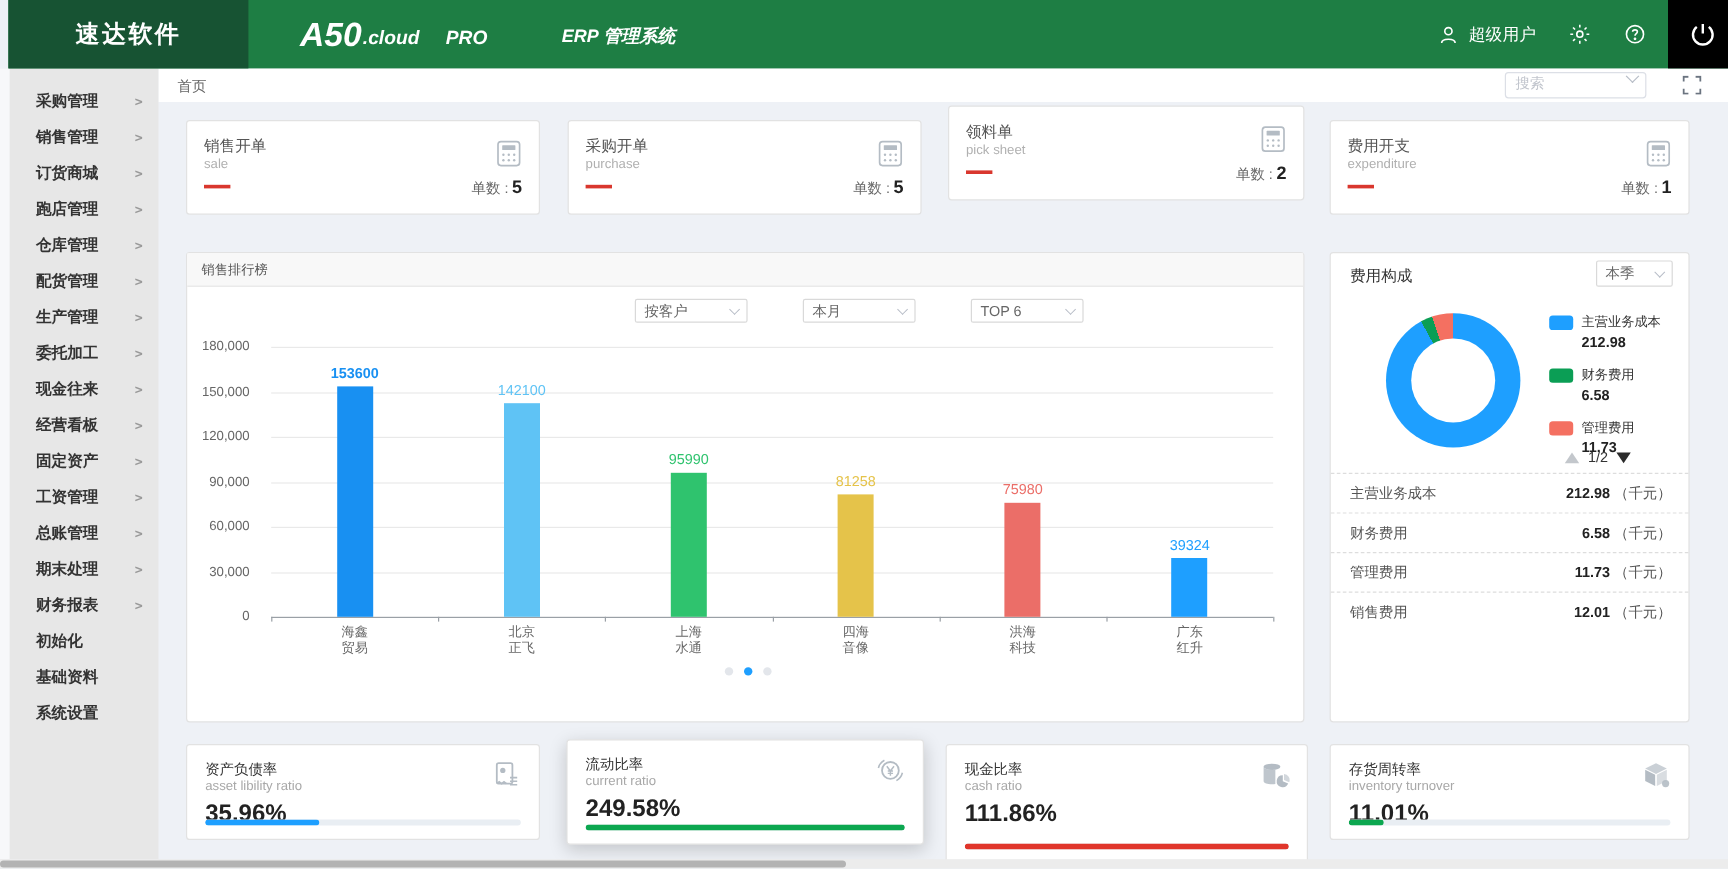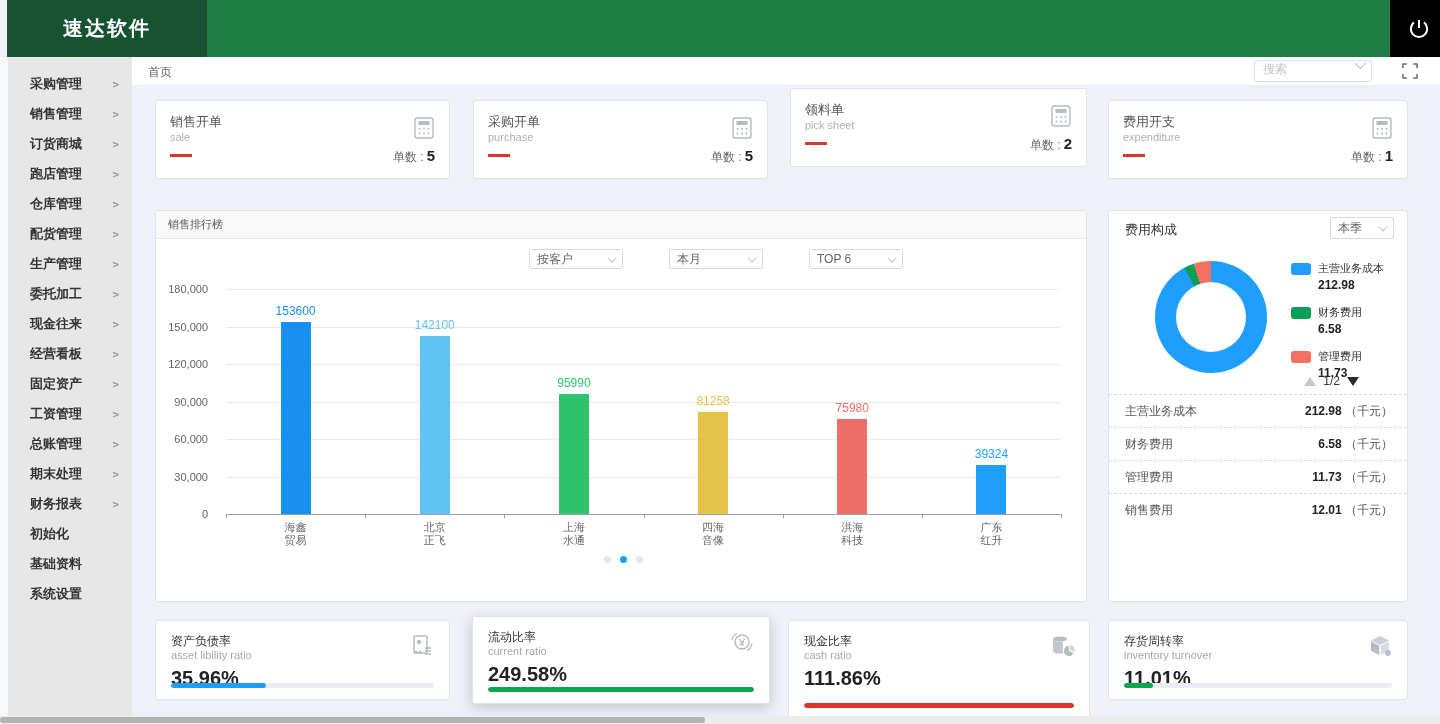--- a/index.html
+++ b/index.html
@@ -100,20 +100,50 @@
   
   .hscroll { position:absolute; left:0; bottom:0; width:1440px; height:8px; background:#ececec; z-index:40; }
   .hscroll .thumb { position:absolute; left:0; top:1px; height:6px; width:705px; background:#b3b3b3; border-radius:3px; cursor:pointer; }
 </style>
 </head>
 <body>
 
 <div class="header">
   <div class="logo-block">
     <span>速达软件</span>
+  </div>
+  <div class="brand">
+    <span class="a50">A50</span>
+      <span class="cloud">.cloud</span>
+    <span class="pro">PRO</span>
+    <span class="sysname">ERP 管理系统</span>
+  </div>
+  <div class="header-right">
+    <span class="user-chip">
+      <span class="hicon">
+        <svg width="18" height="18" viewBox="0 0 24 24" fill="none" stroke="#fff" stroke-width="1.8">
+          <circle cx="12" cy="8" r="4"></circle>
+            <path d="M4.5 21 C4.5 15.5 19.5 15.5 19.5 21"></path>
+        </svg>
+      </span>
+      <span>超级用户</span>
+    </span>
+    <span class="hicon">
+      <svg width="19" height="19" viewBox="0 0 24 24" fill="none" stroke="#fff" stroke-width="1.7">
+        <circle cx="12" cy="12" r="3.2"></circle>
+        <path d="M12 2v3 M12 19v3 M2 12h3 M19 12h3 M4.9 4.9l2.1 2.1 M17 17l2.1 2.1 M19.1 4.9 L17 7 M7 17l-2.1 2.1"></path>
+      </svg>
+    </span>
+    <span class="hicon">
+      <svg width="19" height="19" viewBox="0 0 24 24" fill="none" stroke="#fff" stroke-width="1.7">
+        <circle cx="12" cy="12" r="9"></circle>
+        <path d="M9.5 9.5 C9.5 6.8 14.5 6.8 14.5 9.5 C14.5 11.5 12 11.3 12 13.6"></path>
+        <circle cx="12" cy="16.8" r="0.6" fill="#fff"></circle>
+      </svg>
+    </span>
   </div>
   <div class="power-block">
     <svg width="24" height="24" viewBox="0 0 24 24" fill="none" stroke="#fff" stroke-width="2">
       <path d="M12 3v8"></path>
         <path d="M7 5.4 A8.2 8.2 0 1 0 17 5.4"></path>
     </svg>
   </div>
 </div>
 
 <div class="sidebar">
@@ -313,21 +343,21 @@
       <div class="ytick" style="left: 0px; top: 44px;">180,000</div>
       <div class="x-axis" style="left: 70px; top: 275px; width: 835px;"></div>
       <div class="xtick" style="left: 70px; top: 275px;"></div>
       <div class="xtick" style="left: 209.167px; top: 275px;"></div>
       <div class="xtick" style="left: 348.333px; top: 275px;"></div>
       <div class="xtick" style="left: 487.5px; top: 275px;"></div>
       <div class="xtick" style="left: 626.667px; top: 275px;"></div>
       <div class="xtick" style="left: 765.833px; top: 275px;"></div>
       <div class="xtick" style="left: 905px; top: 275px;"></div>
       <div class="bar" style="left: 124.583px; top: 83px; height: 192px; background: rgb(24, 144, 242);"></div>
-      <div class="bar-val" style="left: 94.5833px; top: 65px; color: rgb(24, 144, 242);">153600</div>
+      <div class="bar-val" style="left: 94.5833px; top: 65px; color: rgb(24, 144, 242); font-weight: bold;">153600</div>
       <div class="xlabel" style="left: 94.5833px; top: 282px;">海鑫<br>贸易</div>
       <div class="bar" style="left: 263.75px; top: 97px; height: 178px; background: rgb(95, 195, 245);"></div>
       <div class="bar-val" style="left: 233.75px; top: 79px; color: rgb(95, 195, 245);">142100</div>
       <div class="xlabel" style="left: 233.75px; top: 282px;">北京<br>正飞</div>
       <div class="bar" style="left: 402.917px; top: 155px; height: 120px; background: rgb(47, 195, 110);"></div>
       <div class="bar-val" style="left: 372.917px; top: 137px; color: rgb(47, 195, 110);">95990</div>
       <div class="xlabel" style="left: 372.917px; top: 282px;">上海<br>水通</div>
       <div class="bar" style="left: 542.083px; top: 173px; height: 102px; background: rgb(229, 195, 74);"></div>
       <div class="bar-val" style="left: 512.083px; top: 155px; color: rgb(229, 195, 74);">81258</div>
       <div class="xlabel" style="left: 512.083px; top: 282px;">四海<br>音像</div>

